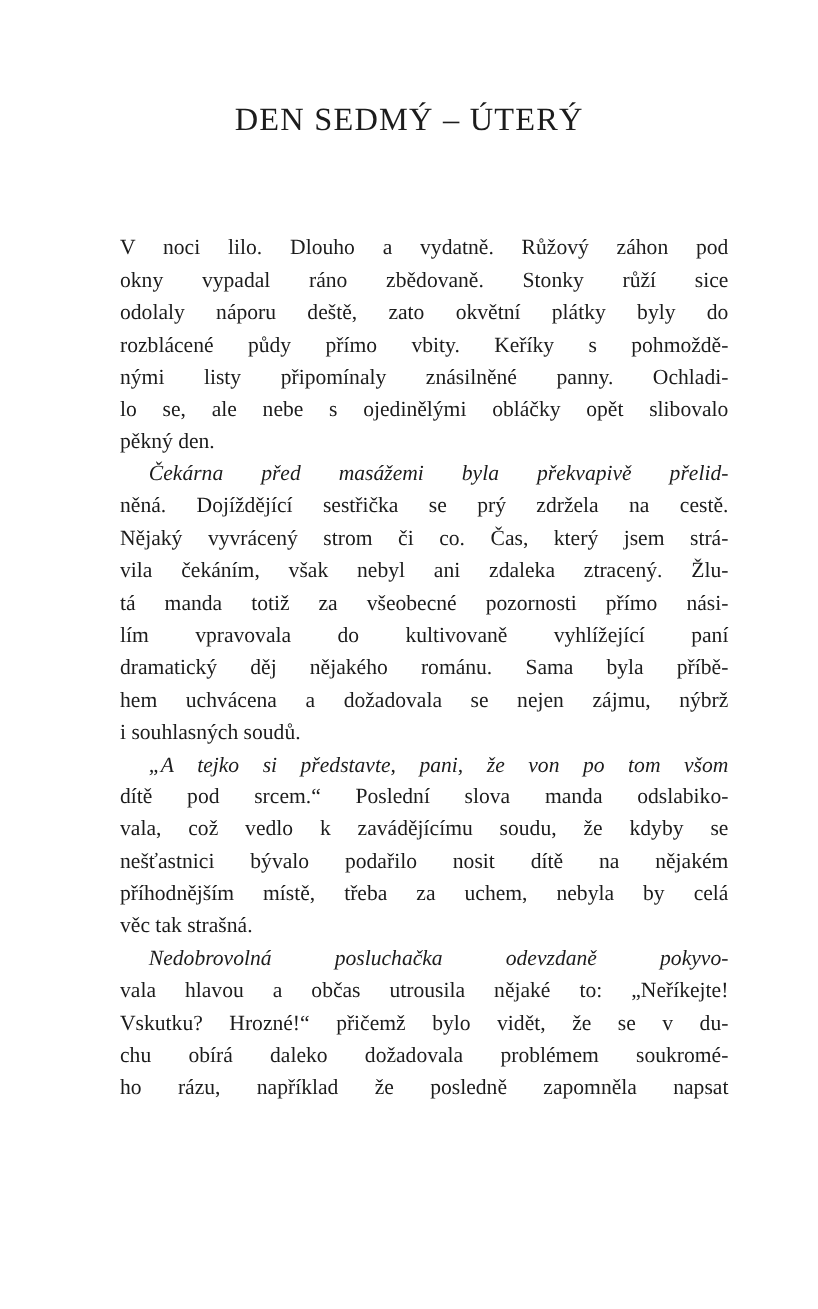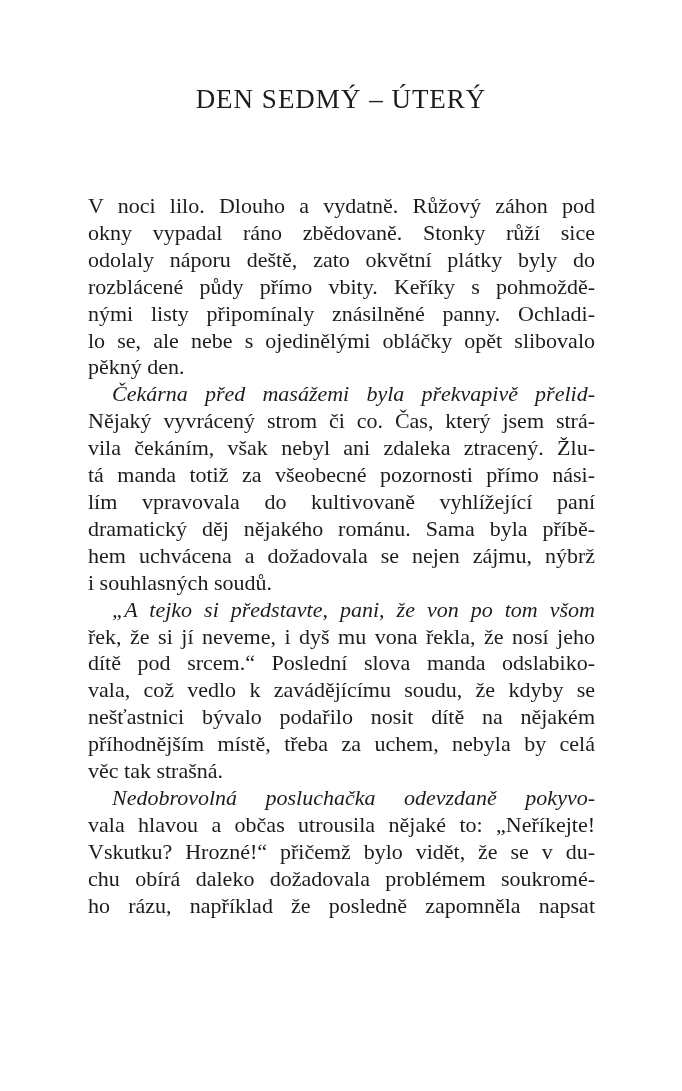--- a/index.html
+++ b/index.html
@@ -22,24 +22,24 @@
     left: 0;
     width: 682px;
     text-align: center;
     font-size: 27px;
     letter-spacing: 1px;
     color: #1c1c1c;
     white-space: nowrap;
   }
   .text-block {
     position: absolute;
-    left: 88px;
+    left: 100px;
     top: 193px;
     width: 507px;
-    font-size: 22px;
+    font-size: 18px;
     line-height: 26.9px;
   }
   .paragraph {
     margin: 0;
     padding: 0;
   }
   .line {
     text-align: justify;
     text-align-last: justify;
     white-space: normal;
@@ -72,31 +72,31 @@
         <div class="line">V noci lilo. Dlouho a vydatně. Růžový záhon pod</div>
         <div class="line">okny vypadal ráno zbědovaně. Stonky růží sice</div>
         <div class="line">odolaly náporu deště, zato okvětní plátky byly do</div>
         <div class="line">rozblácené půdy přímo vbity. Keříky s pohmoždě-</div>
         <div class="line">nými listy připomínaly znásilněné panny. Ochladi-</div>
         <div class="line">lo se, ale nebe s ojedinělými obláčky opět slibovalo</div>
         <div class="line last">pěkný den.</div>
       </div>
       <div class="paragraph">
         <div class="line first-indent">Čekárna před masážemi byla překvapivě přelid-</div>
+        <div class="line">něná. Dojíždějící sestřička se prý zdržela na cestě.</div>
         <div class="line">Nějaký vyvrácený strom či co. Čas, který jsem strá-</div>
         <div class="line">vila čekáním, však nebyl ani zdaleka ztracený. Žlu-</div>
         <div class="line">tá manda totiž za všeobecné pozornosti přímo nási-</div>
         <div class="line">lím vpravovala do kultivovaně vyhlížející paní</div>
         <div class="line">dramatický děj nějakého románu. Sama byla příbě-</div>
         <div class="line">hem uchvácena a dožadovala se nejen zájmu, nýbrž</div>
         <div class="line last">i souhlasných soudů.</div>
       </div>
       <div class="paragraph">
         <div class="line first-indent">„A tejko si představte, pani, že von po tom všom</div>
-        <div class="line">řek, že si jí neveme, i dyš mu vona řekla, že nosí jeho</div>
         <div class="line">dítě pod srcem.“ Poslední slova manda odslabiko-</div>
         <div class="line">vala, což vedlo k zavádějícímu soudu, že kdyby se</div>
         <div class="line">nešťastnici bývalo podařilo nosit dítě na nějakém</div>
         <div class="line">příhodnějším místě, třeba za uchem, nebyla by celá</div>
         <div class="line last">věc tak strašná.</div>
       </div>
       <div class="paragraph">
         <div class="line first-indent">Nedobrovolná posluchačka odevzdaně pokyvo-</div>
         <div class="line">vala hlavou a občas utrousila nějaké to: „Neříkejte!</div>
         <div class="line">Vskutku? Hrozné!“ přičemž bylo vidět, že se v du-</div>

